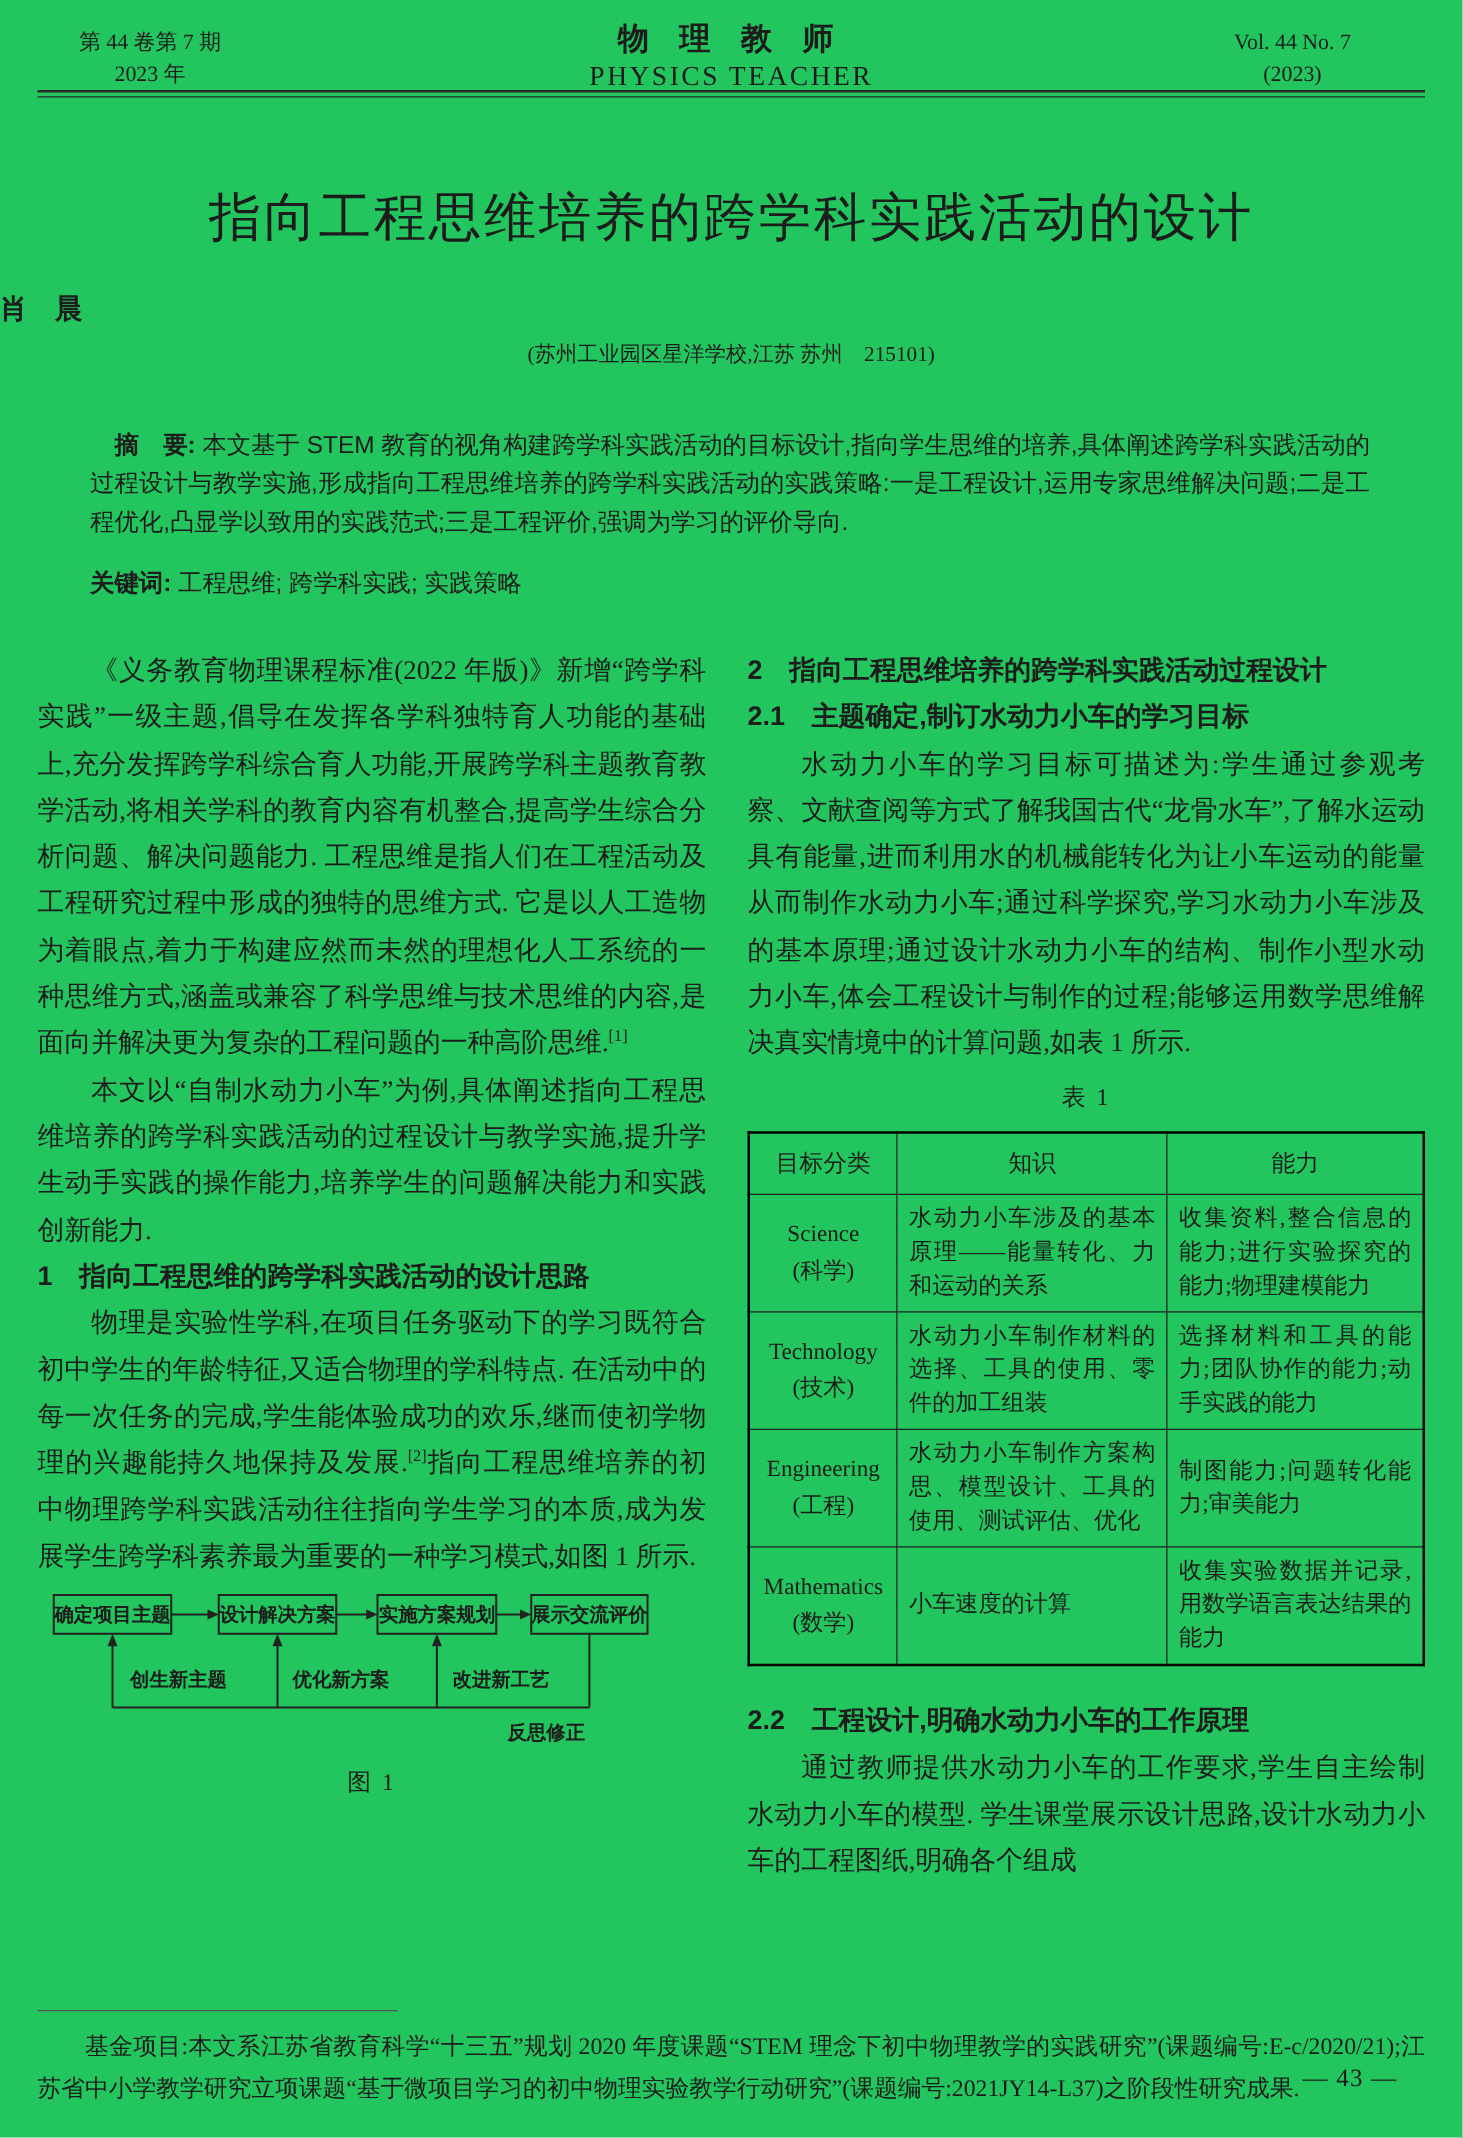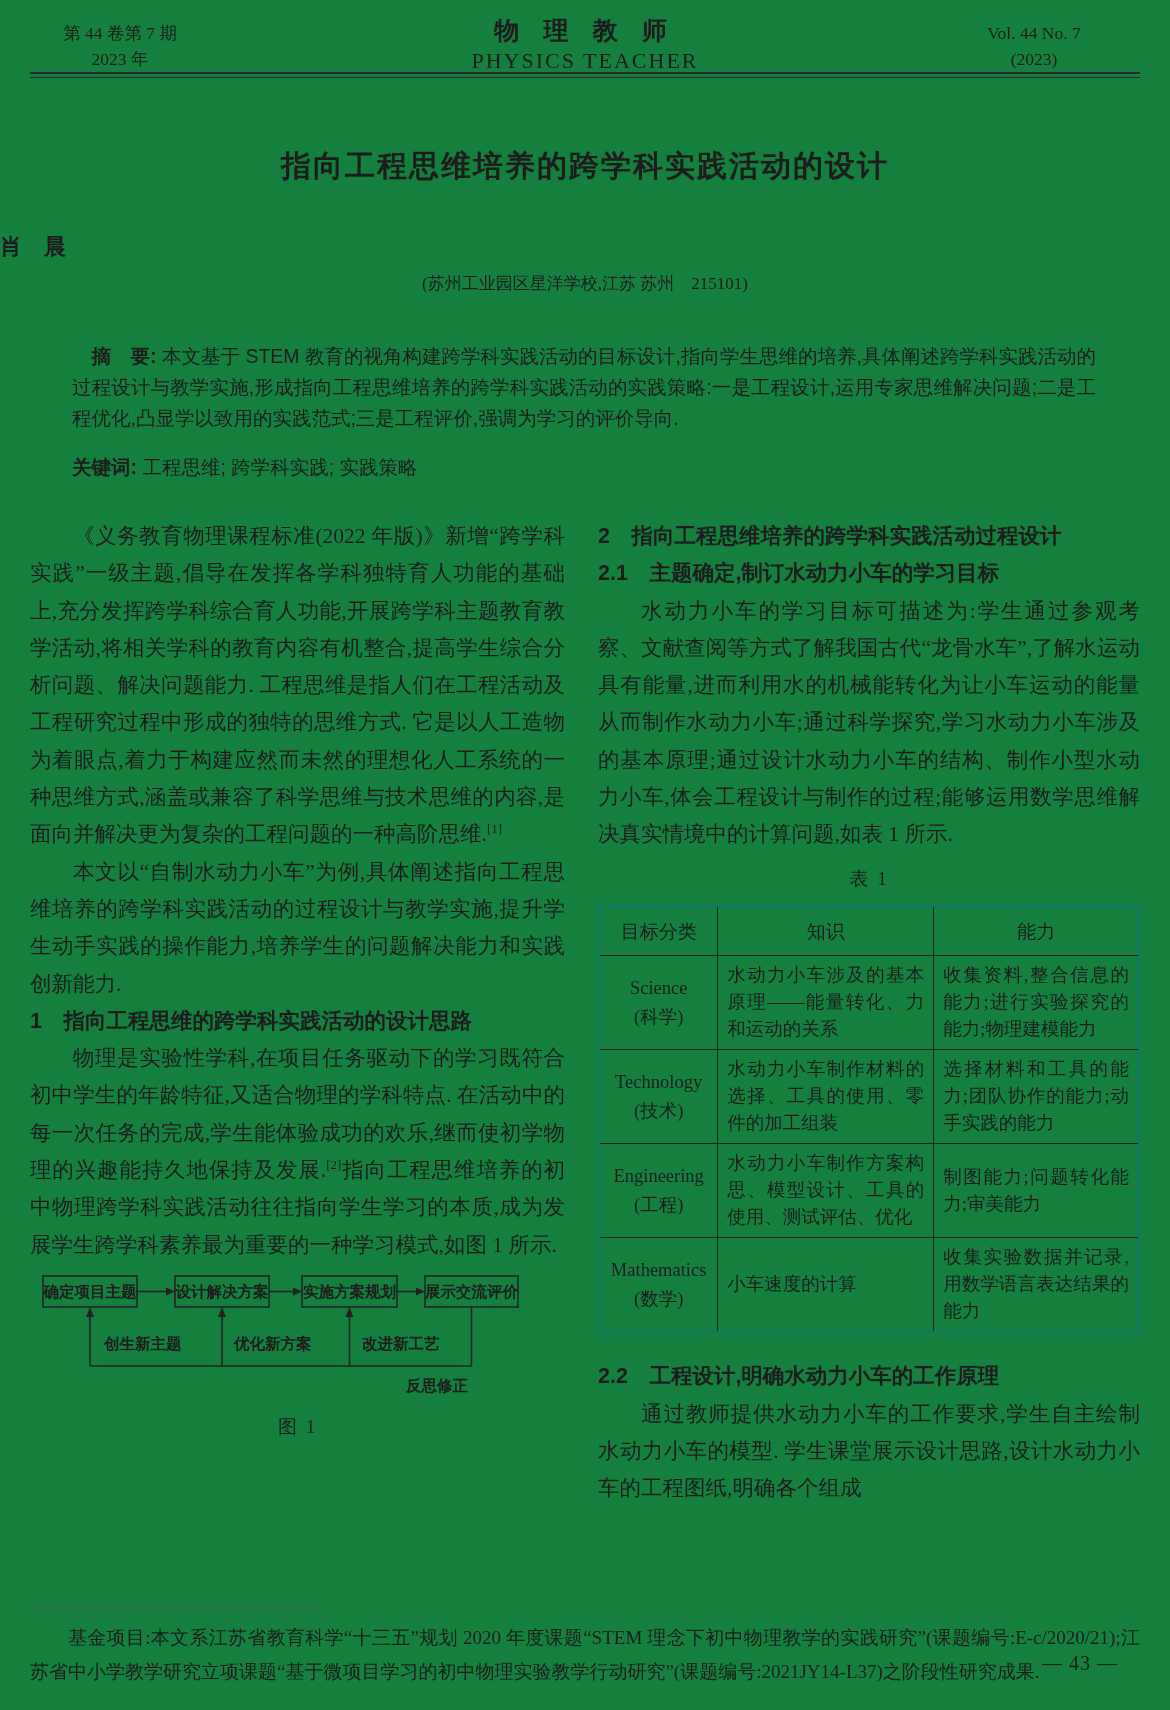--- a/index.html
+++ b/index.html
@@ -1,32 +1,32 @@
 <!DOCTYPE html>
 <html><head>
 <meta charset="utf-8">
 <style>
   * { margin:0; padding:0; box-sizing:border-box; }
   html,body { background:#e8e8e6; }
   .page {
     position:relative; width:1170px; height:1710px; margin:0 auto;
-    background:#15803d; color:#1c1c1c; overflow:hidden;
+    background:#22c55e; color:#1c1c1c; overflow:hidden;
     font-family:"Liberation Serif","DejaVu Serif",serif;
   }
   
   .jh-left  { position:absolute; top:20px; left:30px;  width:180px; text-align:center; font-size:17.5px; line-height:26px; }
   .jh-right { position:absolute; top:20px; right:46px; width:180px; text-align:center; font-size:17.5px; line-height:26px; }
   .jh-center{ position:absolute; top:14px; left:0; width:100%; text-align:center; }
   .jh-cn { font-family:Liberation Serif, serif; font-weight:700; font-size:25px; letter-spacing:9px; }
   .jh-en { font-size:22px; letter-spacing:2px; margin-top:1px; }
   .double-rule { position:absolute; top:72px; left:30px; width:1110px; height:6px;
     border-top:2.5px solid #2a2a2a; border-bottom:1.5px solid #2a2a2a; }
   
   .title { position:absolute; top:146px; left:0; width:100%; text-align:center;
-    font-family:"Liberation Sans","DejaVu Sans",sans-serif; font-weight:700; font-size:30px; letter-spacing:2px; }
+    font-family:"Liberation Sans","DejaVu Sans",sans-serif; font-weight:400; font-size:42px; letter-spacing:2px; }
   .author { position:absolute; top:232px; left:0; width:100%; text-align:left;
     font-family:"Liberation Sans","DejaVu Sans",sans-serif; font-weight:700; font-size:22px; }
   .affil { position:absolute; top:272px; left:0; width:100%; text-align:center; font-size:17px; }
   
   .abstract { position:absolute; top:341px; left:72px; width:1024px;
     font-family:"Liberation Sans","DejaVu Sans",sans-serif; font-size:19.5px; line-height:31px; text-align:justify; }
   .abstract .abs-p { text-indent:1em; }
   .abstract .kw { margin-top:18px; }
   .abs-label { font-weight:700; }
   
@@ -35,21 +35,21 @@
   .col-right { left:598px; width:542px; }
   .col p.body { text-indent:2em; }
   .col .hd { font-family:"Liberation Sans","DejaVu Sans",sans-serif; font-weight:700; text-indent:0; }
   sup.ref { font-size:13px; vertical-align:super; line-height:0; }
   
   .figure { margin-top:6px; }
   .figure svg { display:block; }
   .fig-caption { text-align:center; font-size:19px; margin-top:10px; letter-spacing:2px; }
   
   .tbl-caption { text-align:center; font-size:19px; margin-top:6px; margin-bottom:8px; letter-spacing:2px; }
-  table.t1 { width:100%; border-collapse:collapse; border:2px solid #0f766e;
+  table.t1 { width:100%; border-collapse:collapse; border:2px solid #000000;
     font-size:18.5px; line-height:27px; }
   table.t1 th, table.t1 td { border:1px solid #222; padding:6px 9px; vertical-align:middle; }
   table.t1 th { font-weight:400; text-align:center; font-size:19px; height:50px; }
   td.cat { text-align:center; width:22%; line-height:29px; }
   td.k { width:40%; text-align:justify; }
   td.a { width:38%; text-align:justify; }
   
   .footnote { position:absolute; top:1608px; left:30px; width:1110px; font-size:19px; line-height:34px; text-align:justify;font-family:Liberation Serif, serif; }
   .fn-rule { width:288px; border-top:1.5px solid #555; margin-bottom:12px; }
   .footnote p { text-indent:2em; }

